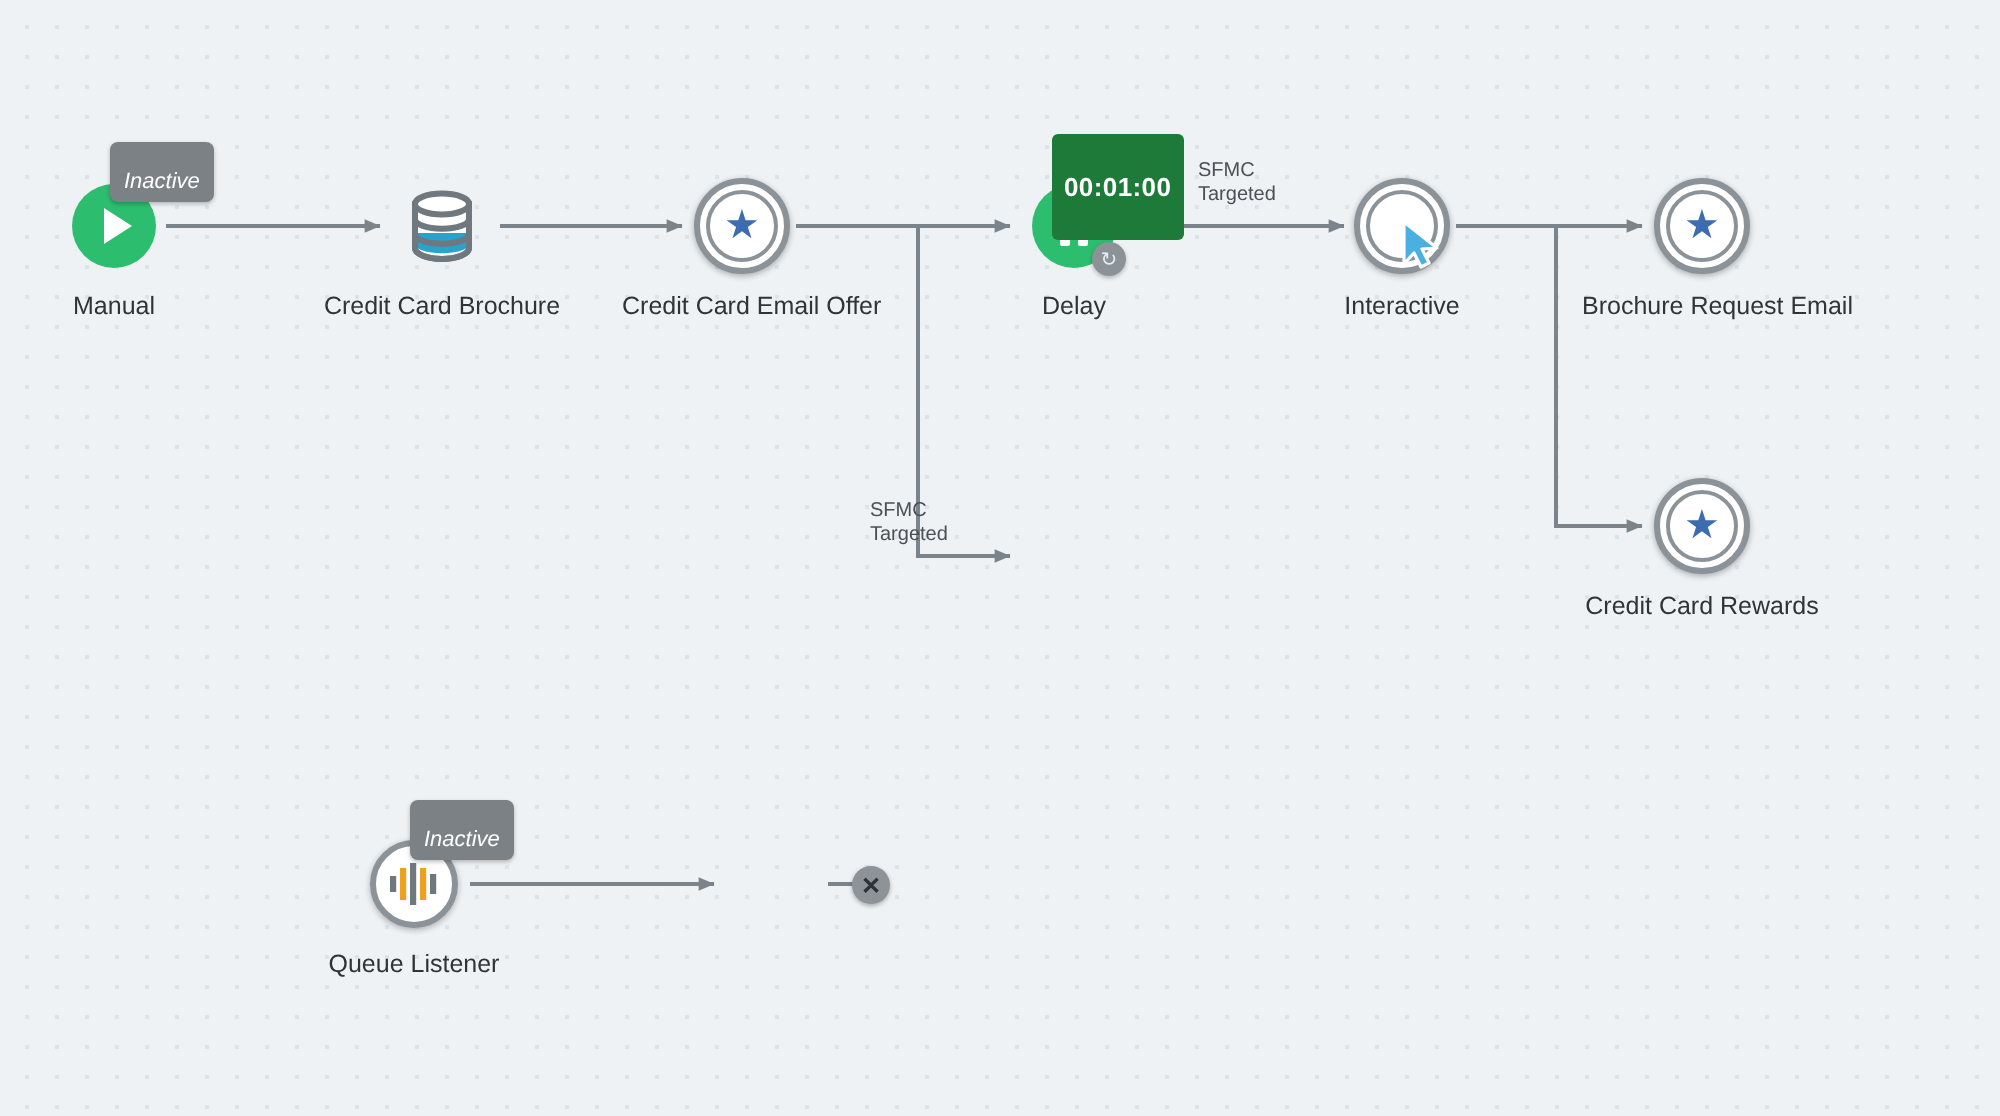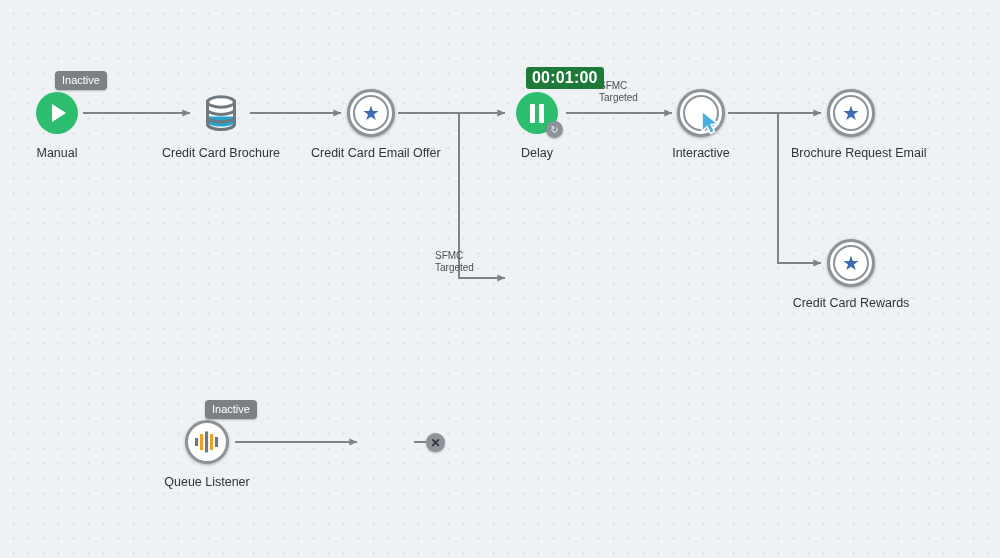--- a/index.html
+++ b/index.html
@@ -124,34 +124,35 @@
     border-radius: 1px;
   }
   
   .status-badge {
     position: absolute;
     left: 22px;
     top: -18px;
     background: #7c8185;
     color: #ffffff;
     font-size: 11px;
-    padding: 3px 7px 4px 7px;
+    padding: 14px 7px 4px 7px;
     border-radius: 4px;
     white-space: nowrap;
     box-shadow: 0 1px 2px rgba(0,0,0,.25);
+    font-style: italic;
   }
   .timer-badge {
     position: absolute;
     left: 13px;
     top: -22px;
     background: #1d7a38;
     color: #ffffff;
-    font-size: 16px;
+    font-size: 13px;
     font-weight: bold;
-    padding: 2px 6px;
+    padding: 19px 6px;
     border-radius: 3px;
     white-space: nowrap;
     letter-spacing: .2px;
   }
   .recur-badge {
     position: absolute;
     right: -2px;
     bottom: -1px;
     width: 17px;
     height: 17px;

